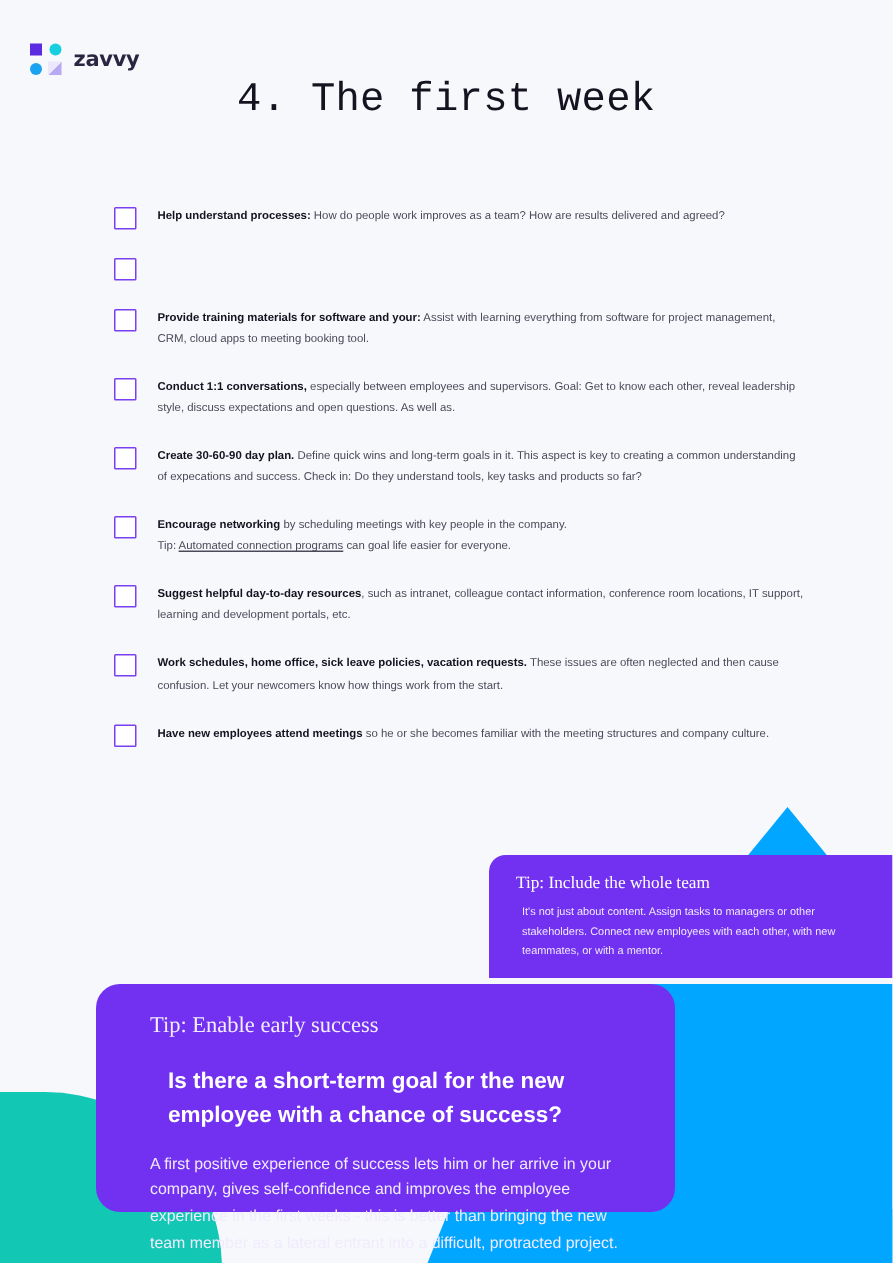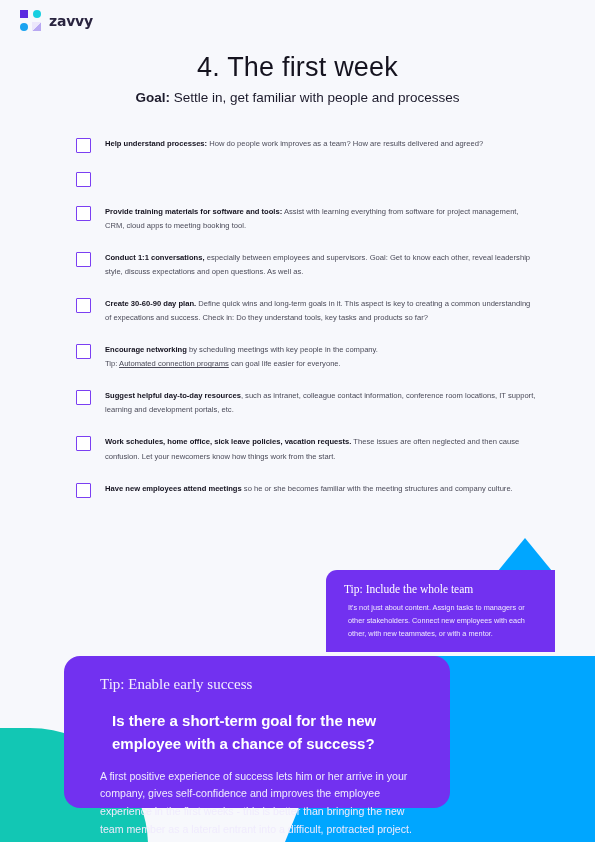--- a/index.html
+++ b/index.html
@@ -69,21 +69,21 @@
     height: 0;
     border-left: 27px solid transparent;
     border-right: 27px solid transparent;
     border-bottom: 33px solid #00a6ff;
   }
 
   
   .logo-row {
     position: absolute;
     left: 20px;
-    top: 10px;
+    top: 29px;
     display: flex;
     align-items: center;
     gap: 8px;
   }
   .logo-mark {
     position: relative;
     width: 21px;
     height: 21px;
   }
   .lm { position: absolute; }
@@ -100,21 +100,21 @@
     letter-spacing: -0.2px;
   }
 
   
   .page-title {
     position: absolute;
     left: 0;
     right: 0;
     top: 34px;
     text-align: center;
-    font-family: Liberation Sans, sans-serif;
+    font-family: Liberation Mono, monospace;
     font-size: 27px;
     font-weight: normal;
     color: #15131f;
     letter-spacing: 0.2px;
   }
   .goal-line {
     position: absolute;
     left: 0;
     right: 0;
     top: 90px;
@@ -163,21 +163,21 @@
   
   .tip-box {
     position: absolute;
     background: #7231f0;
     color: #ffffff;
   }
 
   .tip-team {
     left: 326px;
     top: 570px;
-    width: 229px;
+    width: 269px;
     height: 82px;
     border-radius: 11px 0 0 0;
     padding: 13px 16px 10px 18px;
     box-sizing: border-box;
   }
   .tip-team .tip-title {
     font-family: "Liberation Serif", serif;
     font-size: 11.5px;
     font-weight: normal;
     margin: 0 0 7px 0;
@@ -236,35 +236,32 @@
       <span class="lm lm-tl"></span>
       <span class="lm lm-tr"></span>
       <span class="lm lm-bl"></span>
       <span class="lm lm-br"></span>
     </span>
     <span class="logo-text">zavvy</span>
   </div>
 
   <h1 class="page-title">4. The first week</h1>
 
-  <div class="goal-line">
-    <span class="goal-label">Goal:</span><span> Settle in, get familiar with people and processes</span>
-  </div>
 
   <div class="checklist" id="checklist">
       <div class="check-item">
         <div class="checkbox"></div>
         <div class="check-text"><b>Help understand processes:</b><span> How do people work improves as a team? How are results delivered and agreed?</span></div>
       </div>
       <div class="check-item">
         <div class="checkbox"></div>
       </div>
       <div class="check-item">
         <div class="checkbox"></div>
-        <div class="check-text"><b>Provide training materials for software and tools:</b><span> Assist with learning everything from software for project management, CRM, cloud apps to meeting booking tool.</span></div>
+        <div class="check-text"><b>Provide training materials for software and your:</b><span> Assist with learning everything from software for project management, CRM, cloud apps to meeting booking tool.</span></div>
       </div>
       <div class="check-item">
         <div class="checkbox"></div>
         <div class="check-text"><b>Conduct 1:1 conversations,</b><span> especially between employees and supervisors. Goal: Get to know each other, reveal leadership style, discuss expectations and open questions. As well as.</span></div>
       </div>
       <div class="check-item">
         <div class="checkbox"></div>
         <div class="check-text"><b>Create 30-60-90 day plan.</b><span> Define quick wins and long-term goals in it. This aspect is key to creating a common understanding of expecations and success. Check in: Do they understand tools, key tasks and products so far?</span></div>
       </div>
       <div class="check-item">

